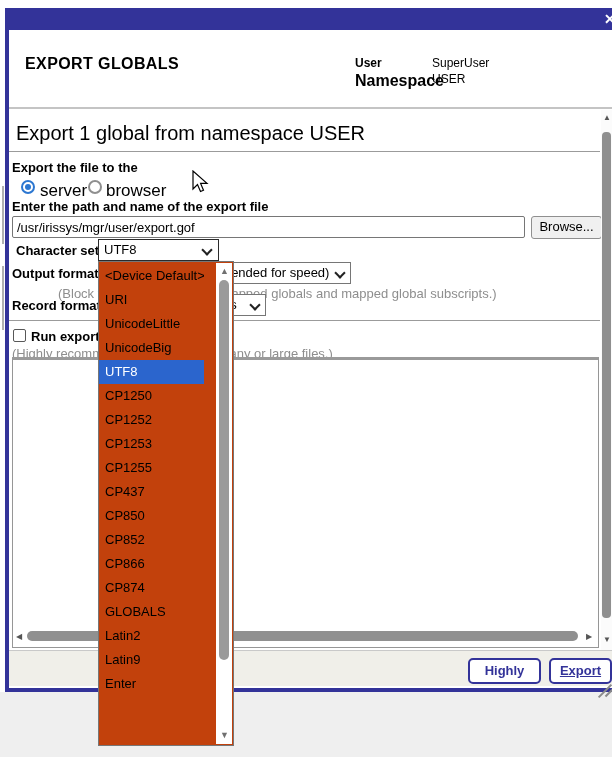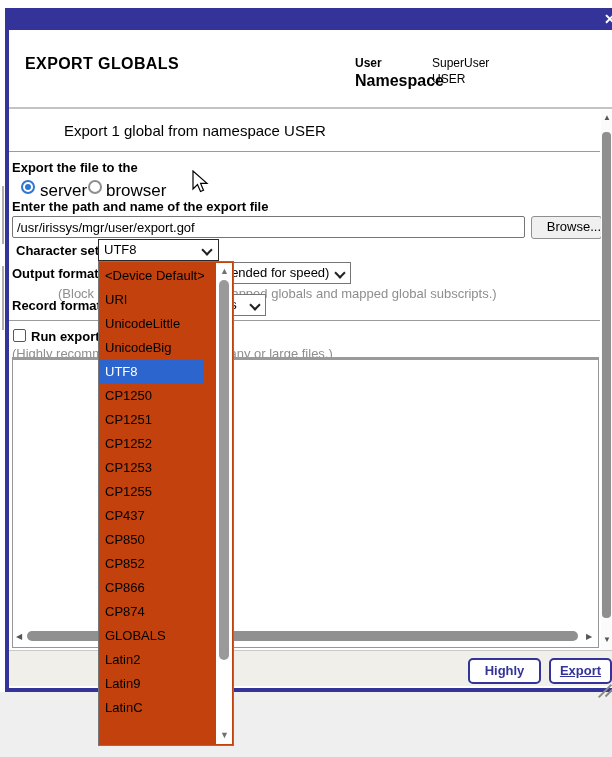--- a/index.html
+++ b/index.html
@@ -15,40 +15,40 @@
           border:4px solid #333399;border-top:0;box-sizing:border-box;}
   #titlebar{left:5px;top:8px;width:635px;height:22px;background:#333399;}
   #close-x{left:604px;top:11px;color:#fff;font-size:14px;font-weight:bold;cursor:default;}
   #page-title{left:25px;top:55px;font-size:16px;font-weight:bold;letter-spacing:.4px;}
   #meta-user-label{left:355px;top:56px;font-size:12px;font-weight:bold;}
   #meta-user-value{left:432px;top:56px;font-size:12px;}
   #meta-ns-label{left:355px;top:72px;font-size:16px;font-weight:bold;}
   #meta-ns-value{left:432px;top:72px;font-size:12px;}
   #header-divider{left:9px;top:107px;width:603px;height:2px;background:#c4c4c4;}
 
-  #summary{left:16px;top:122px;font-size:15px;margin-left:48px;}
+  #summary{left:16px;top:122px;font-size:20px;}
   .divider{background:#9b9b9b;height:1px;}
   #divider1{left:9px;top:151px;width:591px;}
   #divider2{left:9px;top:320px;width:591px;}
 
   
   .radio{width:14px;height:14px;border-radius:50%;box-sizing:border-box;background:#fff;}
   #radio-server{left:21px;top:180px;border:2px solid #2c77d1;}
   #radio-server::after{content:"";position:absolute;left:2px;top:2px;width:6px;height:6px;
        border-radius:50%;background:#2c77d1;}
   #radio-browser{left:88px;top:180px;border:2px solid #8f8f8f;}
   #server-label{left:40px;top:181px;}
   #browser-label{left:106px;top:181px;}
   #dest-label{left:12px;top:160px;}
 
   #path-label{left:12px;top:199px;}
   #path-input{left:12px;top:216px;width:513px;height:22px;border:1px solid #767676;border-radius:2px;
       box-sizing:border-box;font-family:"Liberation Sans",sans-serif;font-size:13px;padding:0 4px;outline:none;}
   #browse-btn{left:531px;top:216px;width:71px;height:23px;background:#f0f0f0;border:1px solid #8f8f8f;
-      border-radius:3px;box-sizing:border-box;font-size:13px;text-align:right;line-height:20px;}
+      border-radius:3px;box-sizing:border-box;font-size:13px;text-align:center;line-height:20px;}
 
   .select{background:#fff;box-sizing:border-box;font-size:13px;line-height:20px;
       padding-left:5px;white-space:nowrap;overflow:hidden;}
   #charset-label{left:16px;top:243px;}
   #charset-select{left:98px;top:239px;width:121px;height:22px;border:1px solid #2b2b2b;}
   #output-label{left:12px;top:266px;}
   #output-select{left:98px;top:262px;width:253px;height:22px;border:1px solid #767676;}
   #output-note{left:58px;top:286px;}
   #record-label{left:12px;top:298px;}
   #record-select{left:98px;top:294px;width:168px;height:22px;border:1px solid #767676;}
@@ -178,33 +178,32 @@
   <div class="abs rz" id="resize2"></div>
 
   <div class="abs" id="charset-dropdown">
     <div id="dd-options">
         <div class="dd-option">&lt;Device Default&gt;</div>
         <div class="dd-option">URI</div>
         <div class="dd-option">UnicodeLittle</div>
         <div class="dd-option">UnicodeBig</div>
         <div class="dd-option selected">UTF8</div>
         <div class="dd-option">CP1250</div>
-        <div class="dd-option">CP1251</div>
         <div class="dd-option">CP1252</div>
         <div class="dd-option">CP1253</div>
         <div class="dd-option">CP1255</div>
         <div class="dd-option">CP437</div>
         <div class="dd-option">CP850</div>
         <div class="dd-option">CP852</div>
         <div class="dd-option">CP866</div>
         <div class="dd-option">CP874</div>
         <div class="dd-option">GLOBALS</div>
         <div class="dd-option">Latin2</div>
         <div class="dd-option">Latin9</div>
-        <div class="dd-option">LatinC</div>
+        <div class="dd-option">Enter</div>
       </div>
     <div id="dd-scroll">
       <span id="dd-up">▲</span>
       <span id="dd-thumb"></span>
       <span id="dd-down">▼</span>
     </div>
   </div>
 
 </div>
 

